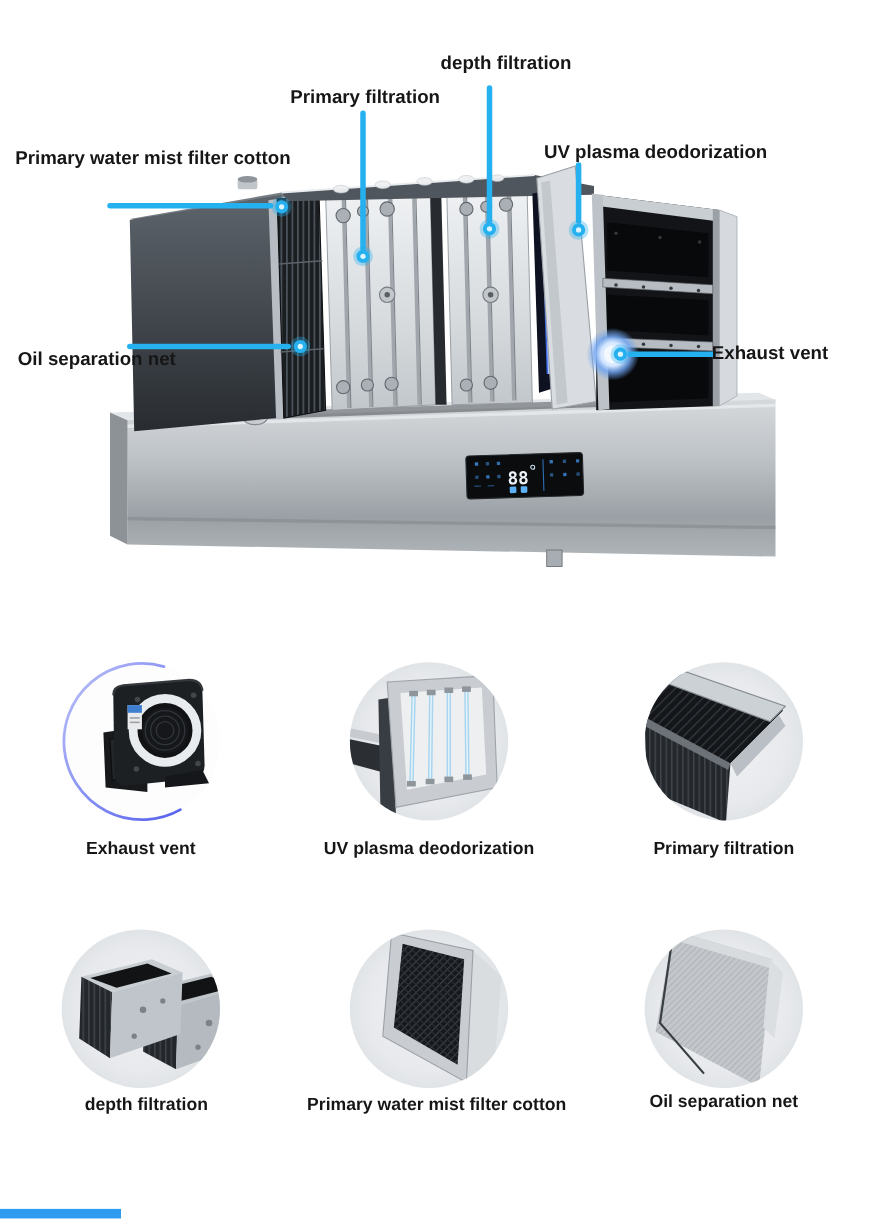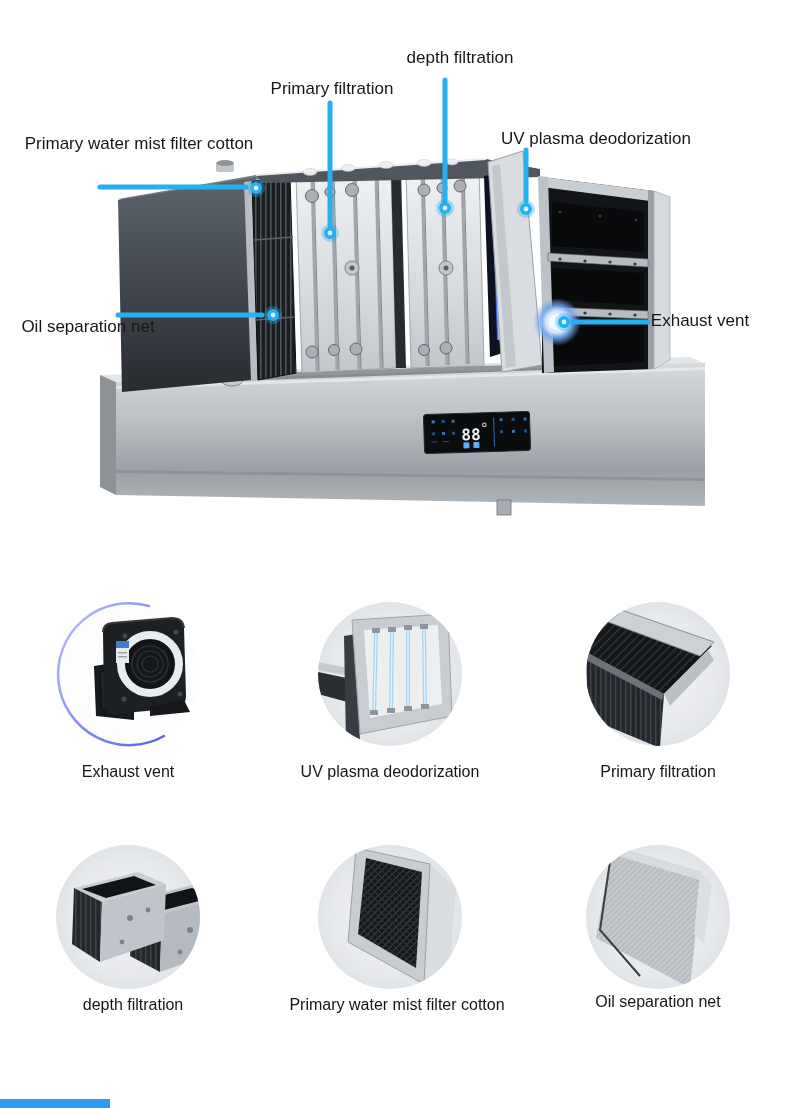--- a/index.html
+++ b/index.html
@@ -1,20 +1,20 @@
 <!DOCTYPE html>
 <html><head>
 <meta charset="utf-8">
 <style>
   html,body{margin:0;padding:0;background:#ffffff;}
   .stage{position:relative;width:800px;height:1108px;background:#ffffff;overflow:hidden;
          font-family:"Liberation Sans",sans-serif;}
   .artwork{position:absolute;left:0;top:0;}
   .lbl{position:absolute;transform:translateX(-50%);white-space:nowrap;
-       font-weight:400;color:#161616;letter-spacing:0;}
+       font-weight:700;color:#161616;letter-spacing:0;}
   .lbl-top{font-size:17px;line-height:18px;}
   .lbl-bottom{font-size:16px;line-height:17px;}
   .accent-bar{position:absolute;left:0;top:1099px;width:110px;height:9px;background:#2d9cf0;}
 </style>
 </head>
 <body>
 
 <div class="stage">
 
   <svg class="artwork" width="800" height="1108" viewBox="0 0 800 1108" xmlns="http://www.w3.org/2000/svg">

